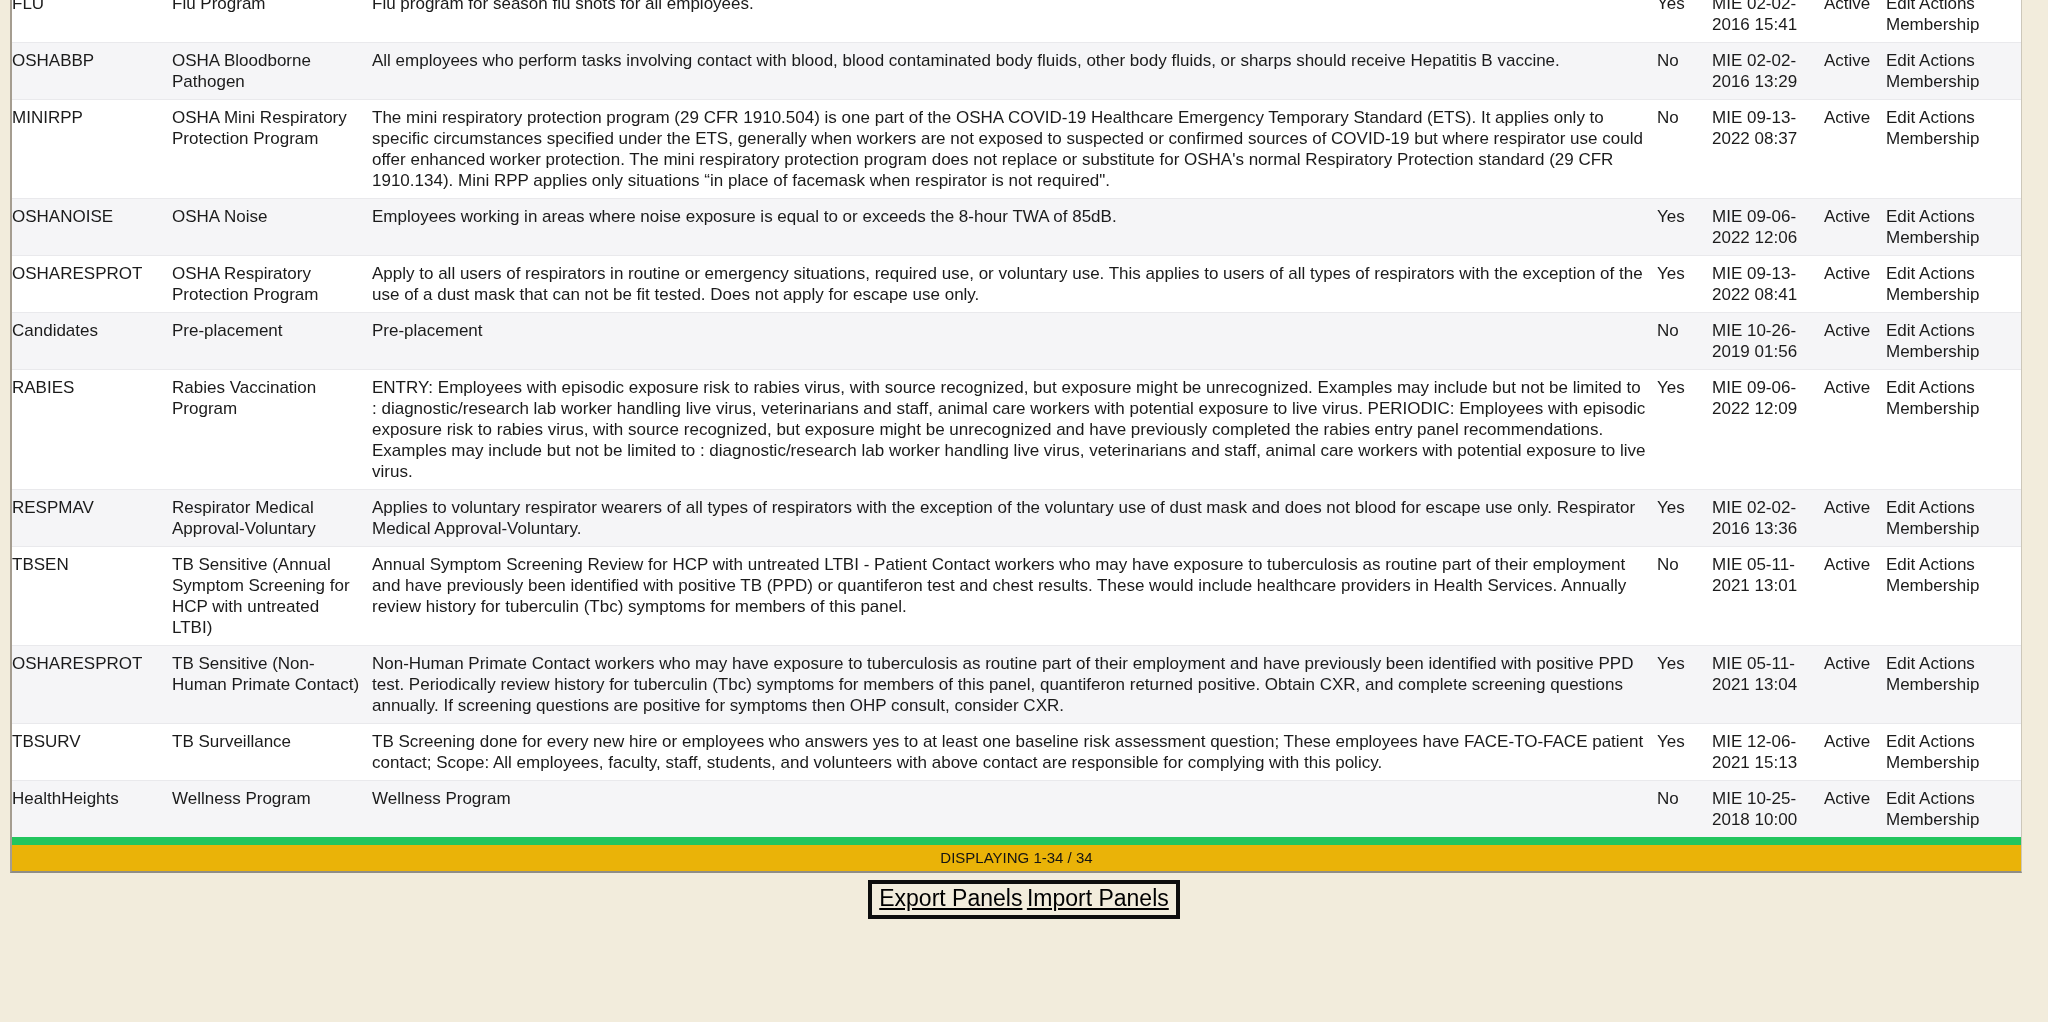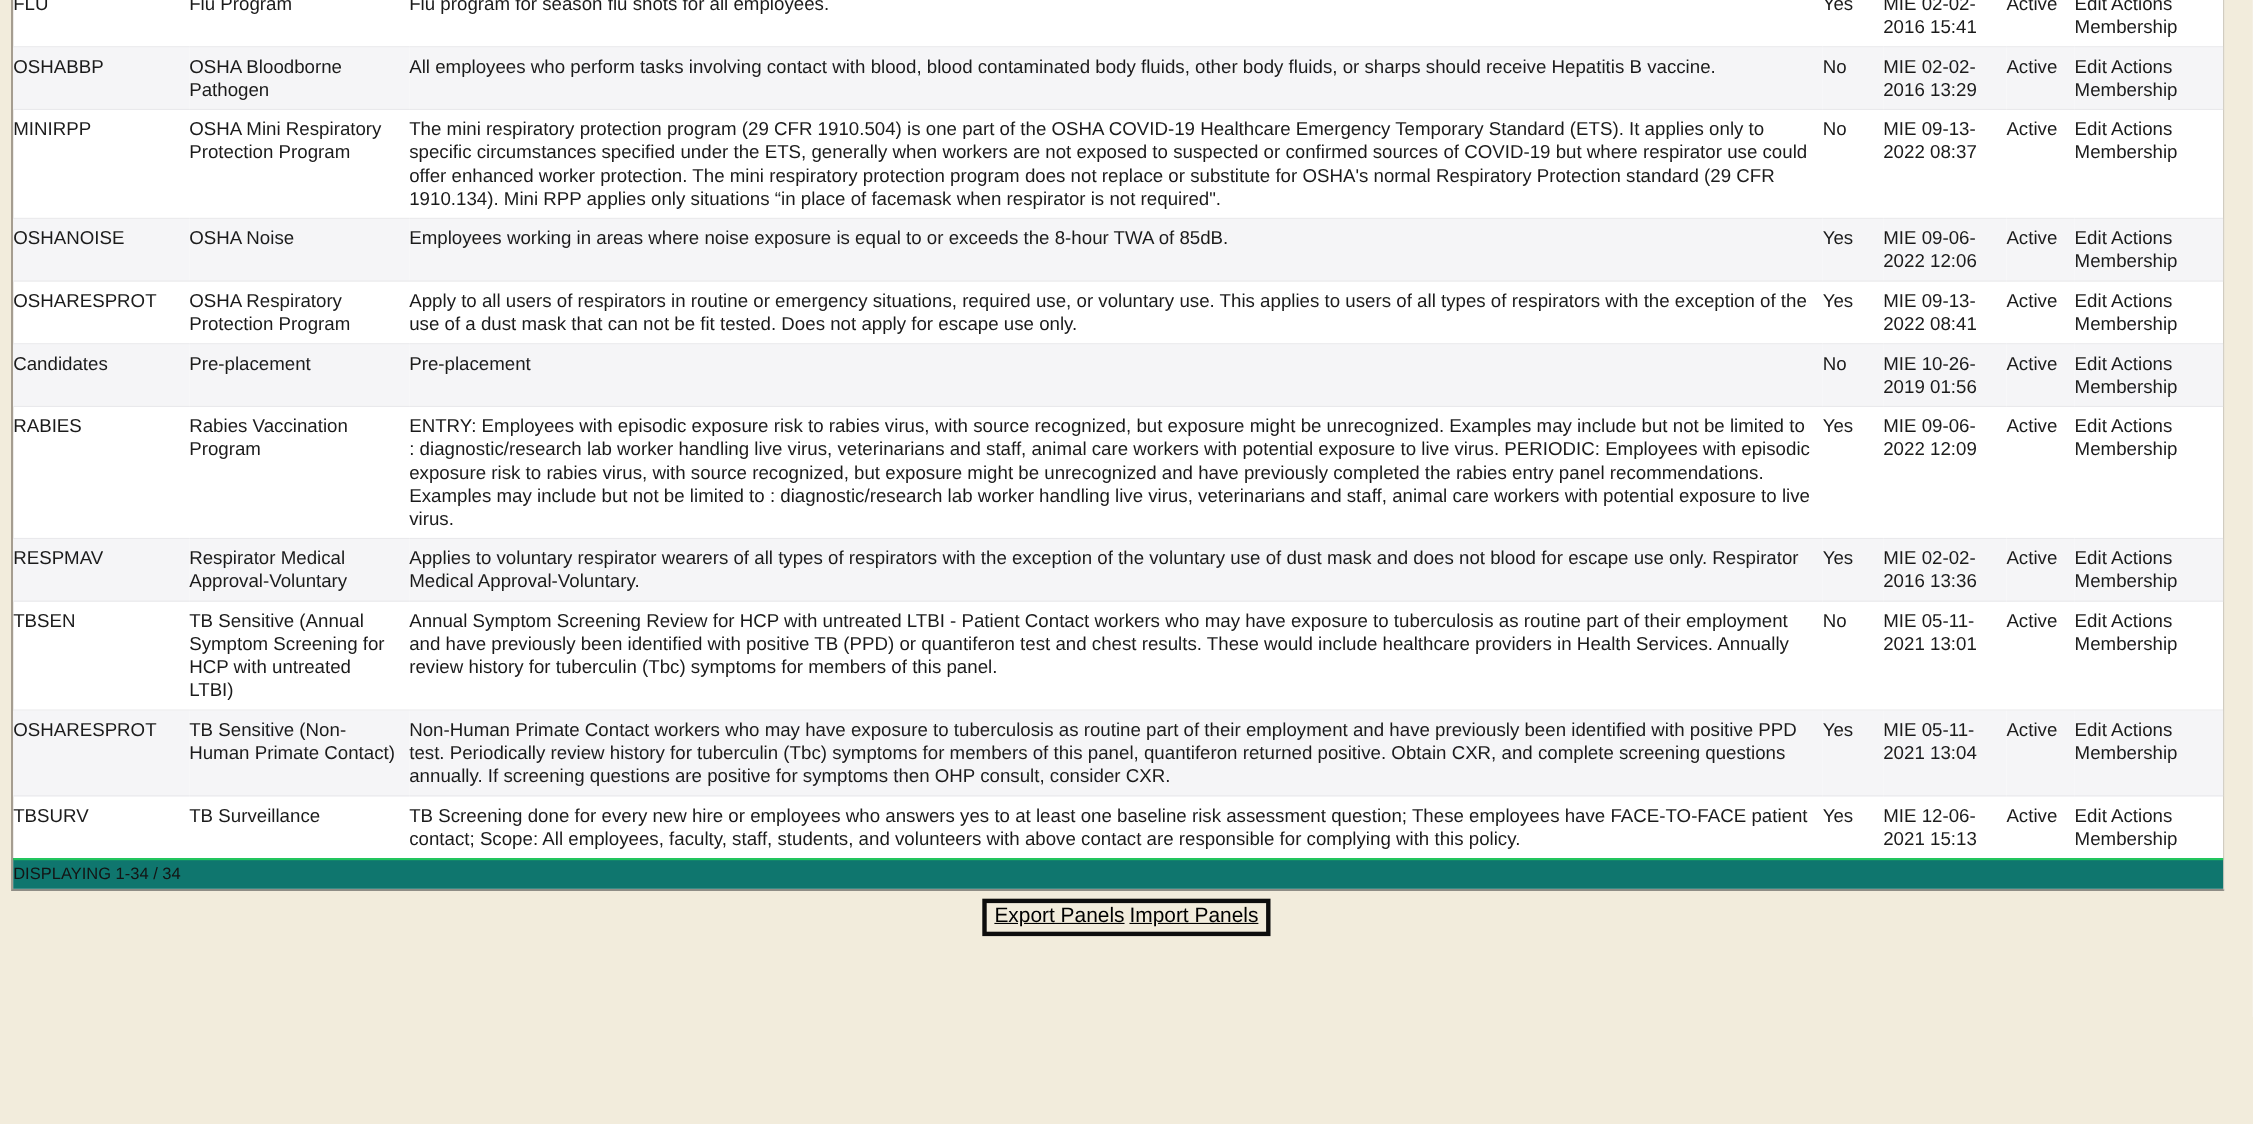--- a/index.html
+++ b/index.html
@@ -42,38 +42,38 @@
   td.cell-code   { padding-left: 18px; }
   td.cell-desc   { padding-right: 20px; }
   td.cell-mie    { padding-right: 12px; }
   td.cell-actions{ padding-right: 6px; }
   .action-link {
     color: #1b1b1b;
     text-decoration: none;
     cursor: pointer;
   }
   .footer-bar {
-    background: #0f766e;
-    border-top: 2px solid #22c55e;
-    text-align: left;
+    background: #eab308;
+    border-top: 8px solid #22c55e;
+    text-align: center;
     font-size: 15px;
     padding: 4px 0 5px;
     color: #141414;
   }
   .button-row {
     text-align: center;
     margin-top: 7px;
   }
   .button-box {
     display: inline-block;
     border: 4px solid #0d0d0d;
     padding: 1px 7px 3px;
   }
   .button-box a {
-    font-size: 19px;
+    font-size: 23px;
     color: #000000;
     text-decoration: underline;
     cursor: pointer;
   }
 </style>
 </head>
 <body>
 
 <div class="table-wrap">
   <table class="panels">
@@ -179,20 +179,29 @@
   </tr>
         <tr>
     <td class="cell-code">TBSURV</td>
     <td class="cell-name">TB Surveillance</td>
     <td class="cell-desc">TB Screening done for every new hire or employees who answers yes to at least one baseline risk assessment question; These employees have FACE-TO-FACE patient contact; Scope: All employees, faculty, staff, students, and volunteers with above contact are responsible for complying with this policy.</td>
     <td class="cell-flag">Yes</td>
     <td class="cell-mie">MIE 12-06-2021 15:13</td>
     <td class="cell-status">Active</td>
     <td class="cell-actions"><a class="action-link">Edit</a> <a class="action-link">Actions</a> <a class="action-link">Membership</a></td>
   </tr>
+        <tr>
+    <td class="cell-code">HealthHeights</td>
+    <td class="cell-name">Wellness Program</td>
+    <td class="cell-desc">Wellness Program</td>
+    <td class="cell-flag">No</td>
+    <td class="cell-mie">MIE 10-25-2018 10:00</td>
+    <td class="cell-status">Active</td>
+    <td class="cell-actions"><a class="action-link">Edit</a> <a class="action-link">Actions</a> <a class="action-link">Membership</a></td>
+  </tr>
       </tbody>
   </table>
   <div class="footer-bar">DISPLAYING 1-34 / 34</div>
 </div>
 
 <div class="button-row">
   <span class="button-box">
     <a>Export Panels</a>
     <a>Import Panels</a>
   </span>

